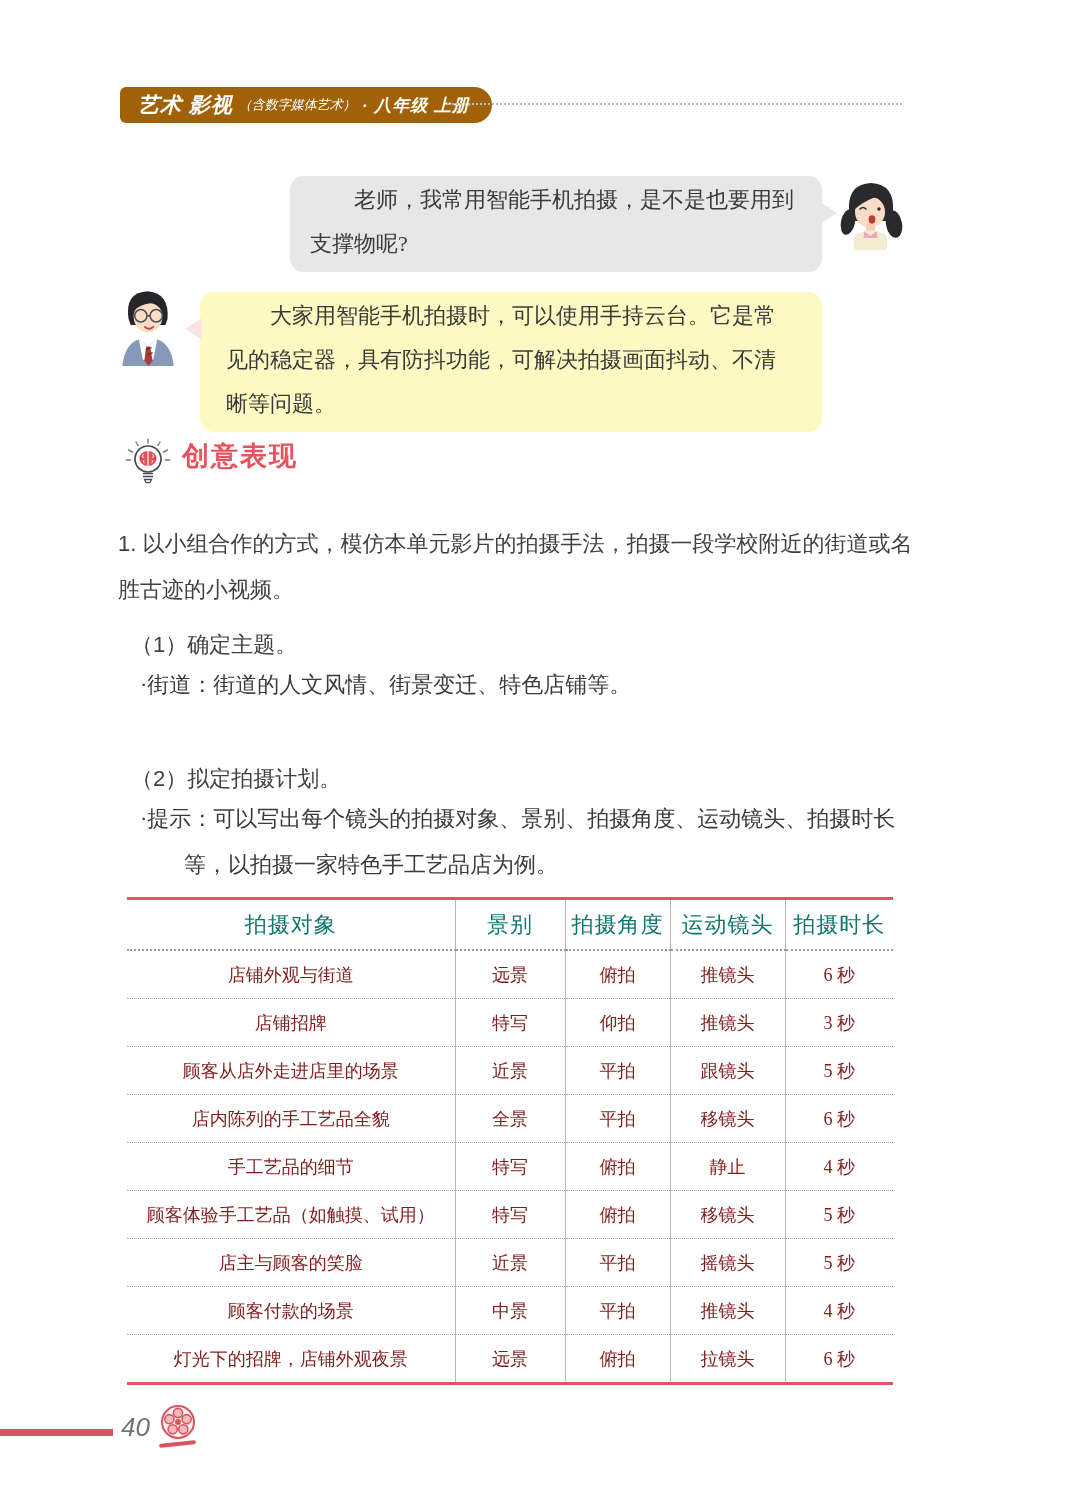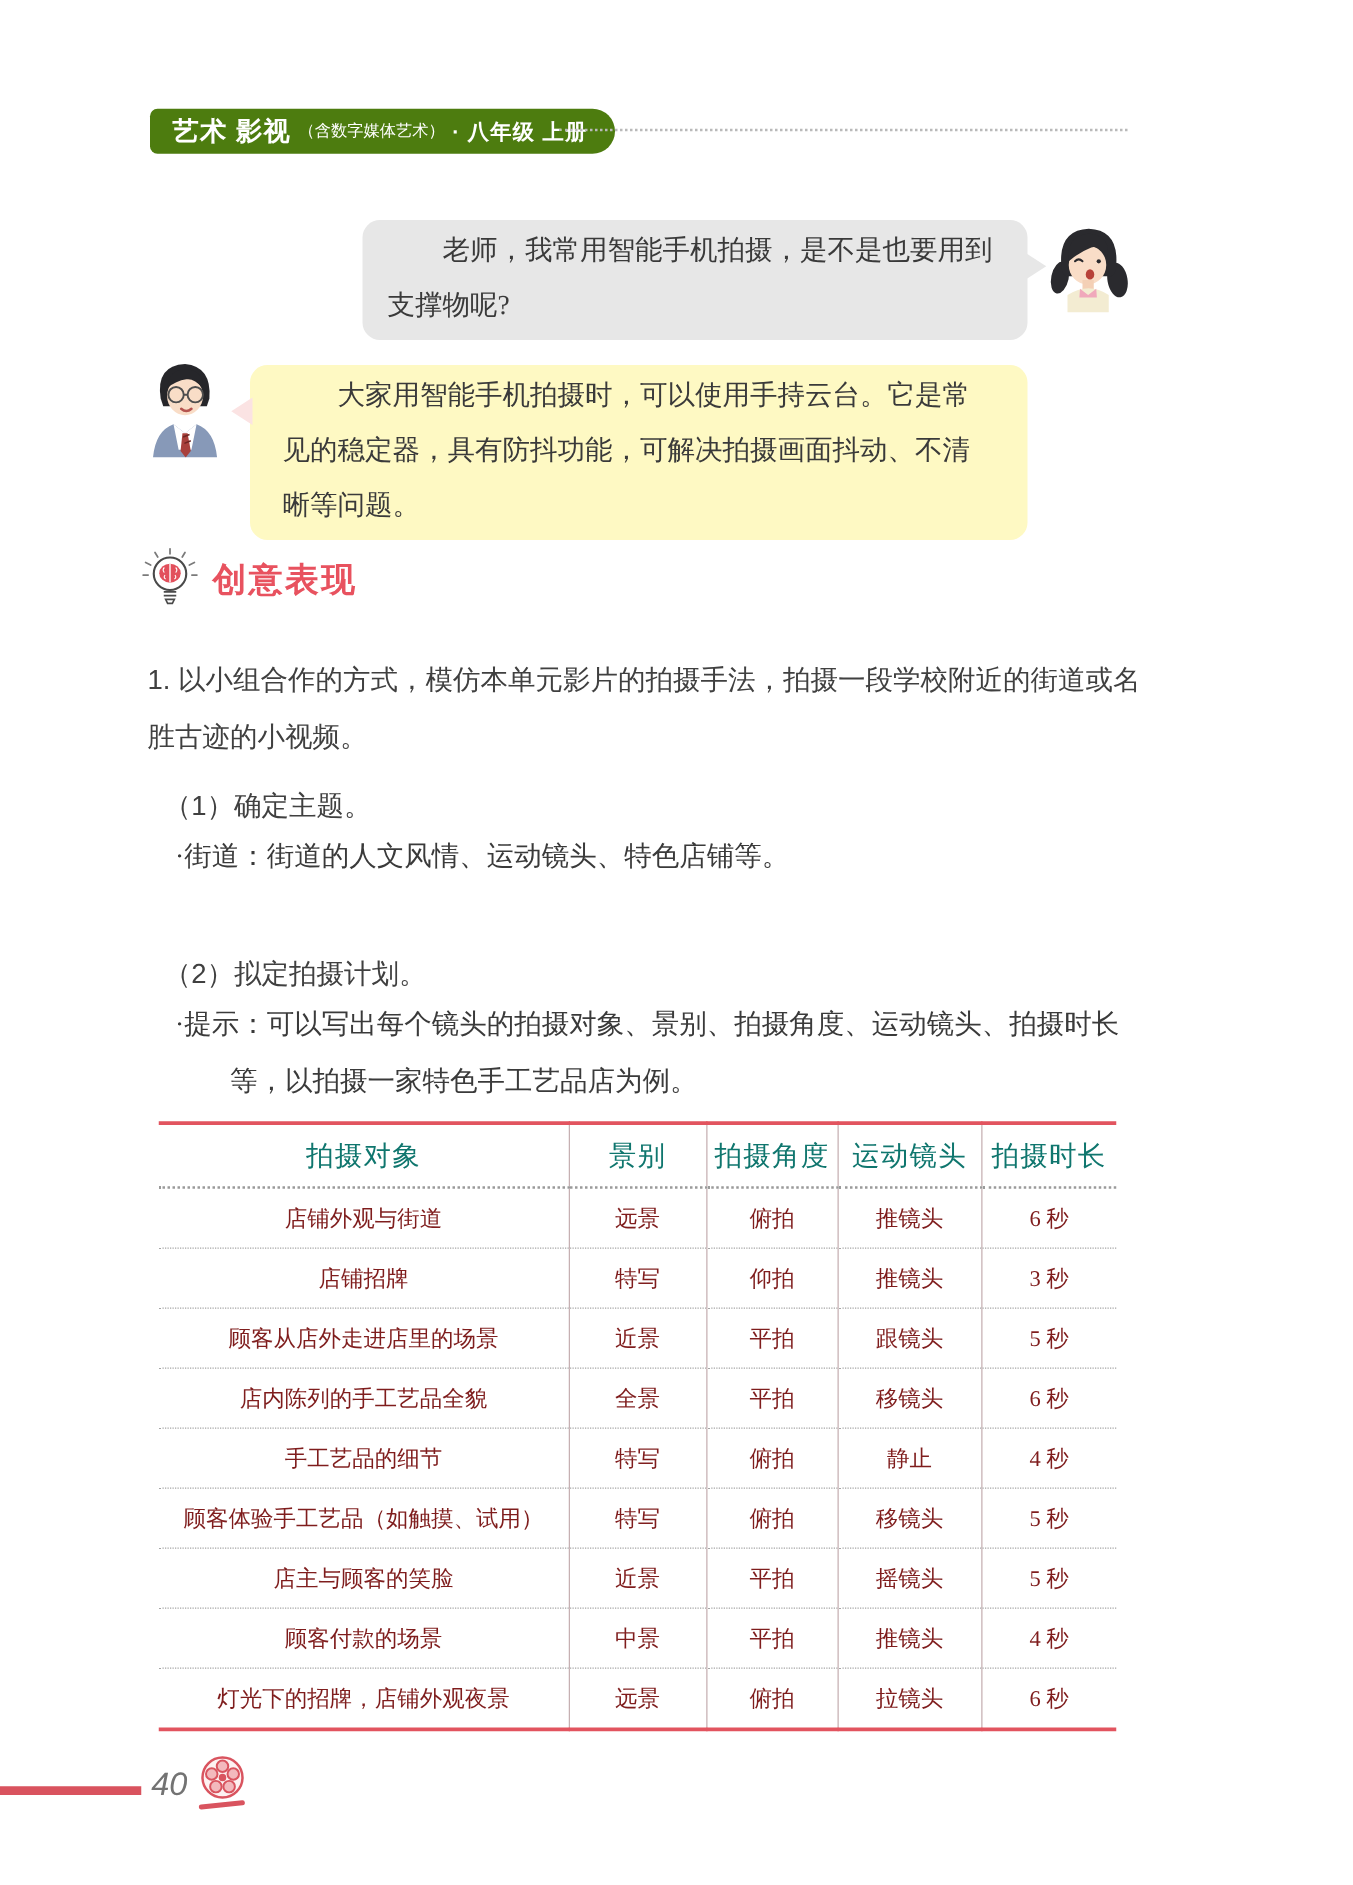--- a/index.html
+++ b/index.html
@@ -5,23 +5,24 @@
   html,body { margin:0; padding:0; background:#fff; }
   .page {
     position:relative; width:1082px; height:1508px; margin:0 auto;
     background:#ffffff; overflow:hidden;
     font-family:"Liberation Sans", sans-serif; color:#3f3f3f;
   }
 
   
   .badge {
     position:absolute; left:120px; top:87px; height:36px;
-    background:#4d7c0f; color:#fff; border-radius:6px 18px 18px 6px;
+    background:#a16207; color:#fff; border-radius:6px 18px 18px 6px;
     display:flex; align-items:center; padding:0 22px 0 18px; gap:4px;
     white-space:nowrap;
+    font-style:italic;
   }
   .badge .b-title { font-size:21px; font-weight:bold; letter-spacing:1px; }
   .badge .b-sub   { font-size:13px; margin:0 2px; }
   .badge .b-grade { font-size:17px; font-weight:bold; letter-spacing:1px; }
   .head-dots {
     position:absolute; left:447px; top:103px; width:455px; height:0;
     border-top:2px dotted #b9b9b9;
   }
 
   
@@ -43,21 +44,21 @@
   .bubble-teacher::after {
     content:""; position:absolute; left:-15px; top:26px;
     border-right:17px solid #fbe3e3; border-top:11px solid transparent;
     border-bottom:11px solid transparent;
   }
   .avatar { position:absolute; }
   .avatar-girl { left:838px; top:178px; width:66px; height:72px; }
   .avatar-teacher { left:110px; top:286px; width:74px; height:80px; }
 
   
-  .section-head { position:absolute; left:112px; top:438px; display:flex; align-items:center; gap:10px; }
+  .section-head { position:absolute; left:124px; top:438px; display:flex; align-items:flex-start; gap:10px; }
   .section-head .s-title { color:#e8525f; font-size:27px; font-weight:bold; letter-spacing:2px; }
   .bulb { width:48px; height:52px; }
 
   
   .p-sans { position:absolute; font-size:22px; line-height:46px; color:#404040; }
   .p-serif {
     position:absolute; font-family:"Liberation Serif","DejaVu Serif",serif;
     font-size:22px; line-height:46px; color:#3a3a3a;
   }
   .intro { left:118px; top:521px; width:802px; }
@@ -155,21 +156,21 @@
       <path d="M24 13 V28" stroke="#ffffff" stroke-width="1.1"></path>
       <path d="M19.5 16 q-2 2 0 4 M20 22 q-1.5 2 .5 3.2 M28.5 16 q2 2 0 4 M28 22 q1.5 2 -.5 3.2" stroke="#ffffff" fill="none" stroke-width="0.9"></path>
       <path d="M19 35.5 h10 M19 38.5 h10" stroke="#4a4a4a" stroke-width="1.5"></path>
       <path d="M20.5 41.5 h7 l-1.6 3.2 h-3.8 Z" fill="none" stroke="#4a4a4a" stroke-width="1.3"></path>
     </svg>
     <span class="s-title">创意表现</span>
   </div>
 
   <div class="p-sans intro">1. 以小组合作的方式，模仿本单元影片的拍摄手法，拍摄一段学校附近的街道或名胜古迹的小视频。</div>
   <div class="p-sans step1">（1）确定主题。</div>
-  <div class="p-serif item0">·街道：街道的人文风情、运动镜头、特色店铺等。</div>
+  <div class="p-serif item0">·街道：街道的人文风情、街景变迁、特色店铺等。</div>
   <div class="p-sans step2">（2）拟定拍摄计划。</div>
   <div class="p-serif hint">·提示：可以写出每个镜头的拍摄对象、景别、拍摄角度、运动镜头、拍摄时长等，以拍摄一家特色手工艺品店为例。</div>
 
   <table class="plan-table">
       <colgroup>
         <col style="width: 328px;">
         <col style="width: 110px;">
         <col style="width: 105px;">
         <col style="width: 115px;">
         <col style="width: 108px;">

